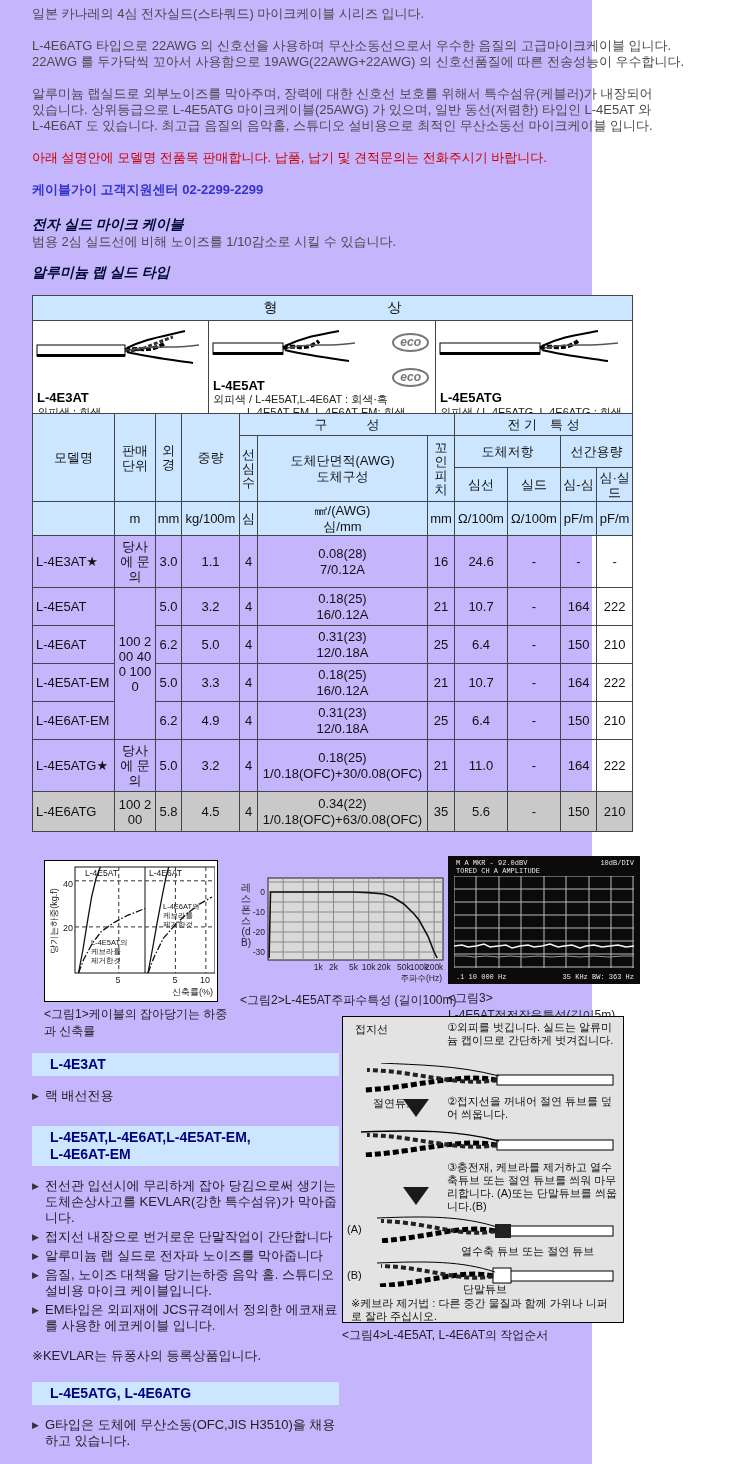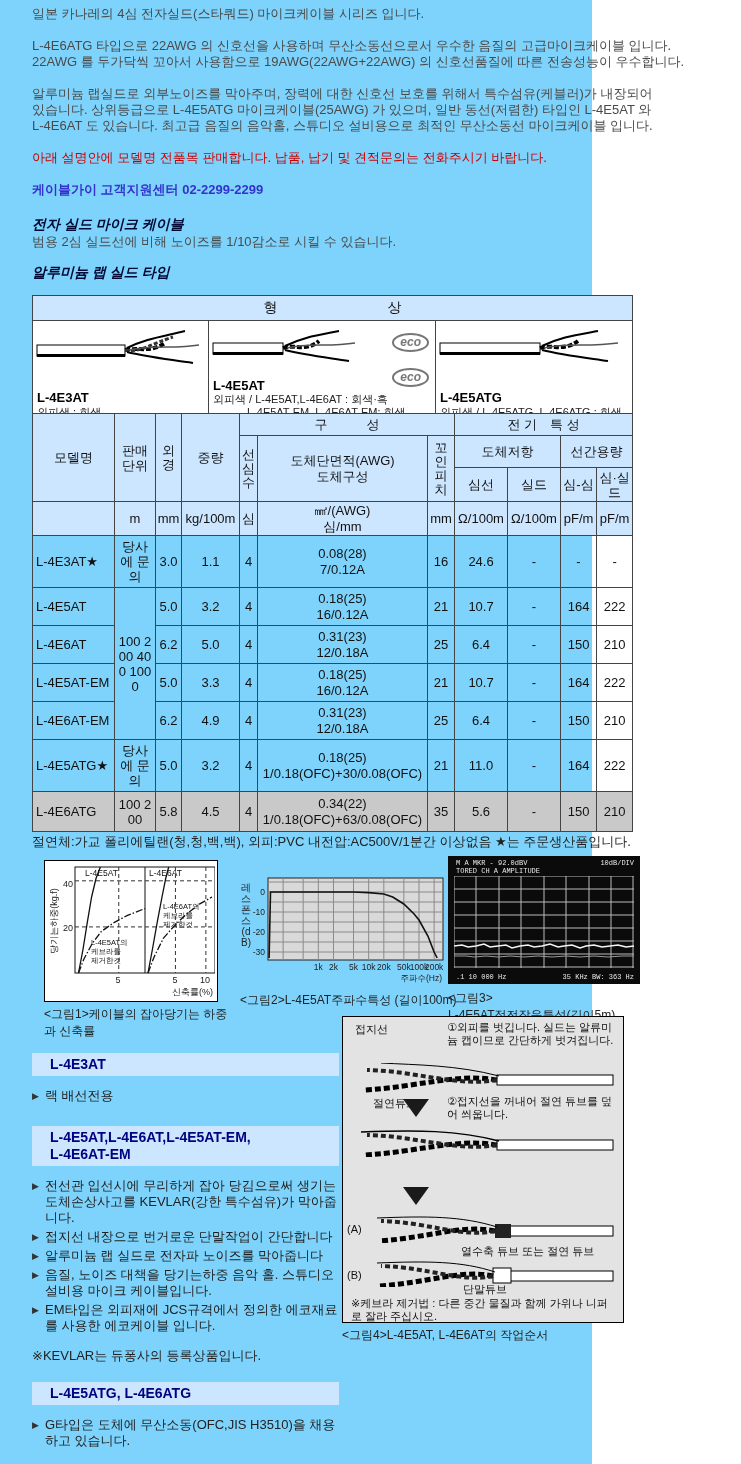--- a/index.html
+++ b/index.html
@@ -1,16 +1,16 @@
 <!DOCTYPE html>
 <html><head>
 <meta charset="utf-8">
 <style>
   html,body{margin:0;padding:0;background:#fff;}
-  .page{position:relative;width:592px;height:1464px;background:#7dd3fc;
+  .page{position:relative;width:592px;height:1464px;background:#c4b5fd;
         font-family:"Liberation Sans","DejaVu Sans",sans-serif;color:#333;}
   
   .intro{position:absolute;left:32px;top:6px;width:690px;font-size:13px;line-height:16px;color:#4a4a4a;}
   .intro p{margin:0 0 16px 0;}
   .notice{color:#cc0000;}
   .support{color:#3333cc;font-weight:bold;margin-bottom:18px !important;}
   .sec-title{color:#000833;font-weight:bold;font-size:14px;margin-bottom:2px !important;font-style:italic;}
   .sec-desc{margin-bottom:14px !important;}
   
   .shape{position:absolute;left:32px;top:295px;width:600px;border-collapse:collapse;table-layout:fixed;}
@@ -303,21 +303,20 @@
           </td>
       <td>35</td>
       <td>5.6</td>
       <td>-</td>
       <td>150</td>
       <td>210</td>
     </tr>
   </tbody>
     </table>
 
-  <div class="footnote">절연체:가교 폴리에틸랜(청,청,백,백),  외피:PVC   내전압:AC500V/1분간 이상없음      ★는 주문생산품입니다.</div>
 
   <div class="fig" style="left:44px;top:860px;width:190px;">
     <div class="fig1-box">
       <svg id="fig1-svg" width="170" height="138" viewBox="0 0 170 138">
         <rect x="30" y="6" width="140" height="106" fill="none" stroke="#111"></rect>
         <line x1="100" y1="6" x2="100" y2="112" stroke="#111"></line>
         <text x="-60" y="12" transform="rotate(-90)" font-size="9" fill="#222" text-anchor="middle">당기는하중(kg.f)</text>
         <text x="28" y="26" font-size="9" fill="#222" text-anchor="end">40</text>
         <text x="28" y="70" font-size="9" fill="#222" text-anchor="end">20</text>
         <text x="40" y="15" font-size="8.5" fill="#111">L-4E5AT</text>
@@ -462,20 +461,21 @@
       </svg>
       <div class="f4" style="left:30px;top:80px;">절연튜브</div>
       <div class="f4" style="left:104px;top:78px;width:172px;">②접지선을 꺼내어 절연 튜브를 덮어 씌웁니다.</div>
       <div class="f4 down-arrow" style="left:60px;top:82px;"></div>
       <svg class="f4" style="left:4px;top:112px;" width="270" height="28" viewBox="0 0 270 28">
         <rect x="150" y="11" width="116" height="10" fill="#fff" stroke="#000"></rect>
         <path d="M150,16 C110,9 70,23 18,26" stroke="#000" stroke-width="5" fill="none" stroke-dasharray="6 3"></path>
         <path d="M150,16 C110,23 70,7 20,6" stroke="#222" stroke-width="4" fill="none" stroke-dasharray="5 3"></path>
         <path d="M152,12 C110,1 70,1 14,3" stroke="#000" stroke-width="1.5" fill="none"></path>
       </svg>
+      <div class="f4" style="left:104px;top:144px;width:172px;">③충전재, 케브라를 제거하고 열수축튜브 또는 절연 튜브를 씌워 마무리합니다. (A)또는 단말튜브를 씌웁니다.(B)</div>
       <div class="f4 down-arrow" style="left:60px;top:170px;"></div>
       <div class="f4" style="left:4px;top:206px;">(A)</div>
       <svg class="f4" style="left:24px;top:198px;" width="250" height="28" viewBox="0 0 250 28">
         <rect x="140" y="11" width="106" height="10" fill="#fff" stroke="#000"></rect>
         <rect x="128" y="9" width="16" height="14" fill="#222"></rect>
         <path d="M128,16 C95,9 60,23 12,26" stroke="#000" stroke-width="5" fill="none" stroke-dasharray="6 3"></path>
         <path d="M128,16 C95,23 60,7 14,6" stroke="#222" stroke-width="4" fill="none" stroke-dasharray="5 3"></path>
         <path d="M130,12 C95,1 60,1 10,3" stroke="#000" stroke-width="1" fill="none"></path>
       </svg>
       <div class="f4" style="left:118px;top:228px;">열수축 튜브 또는 절연 튜브</div>

